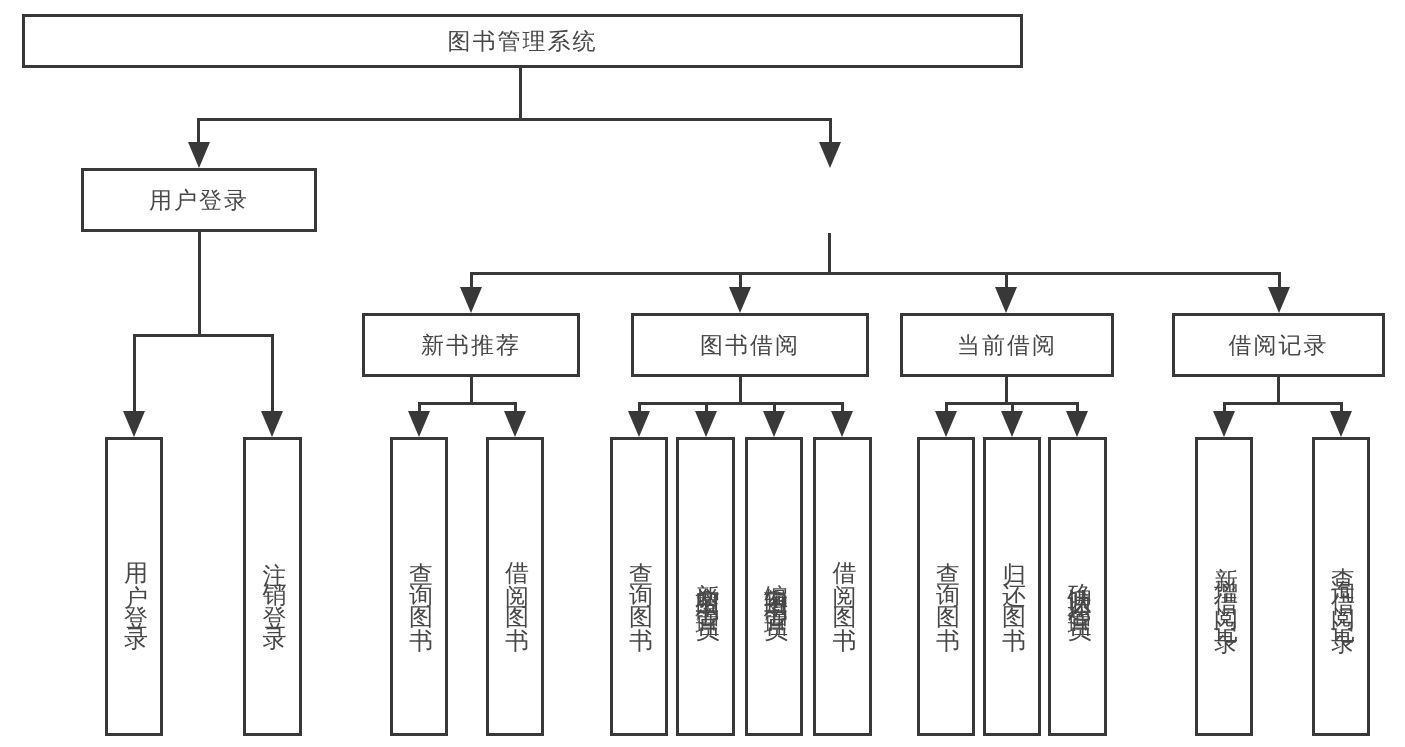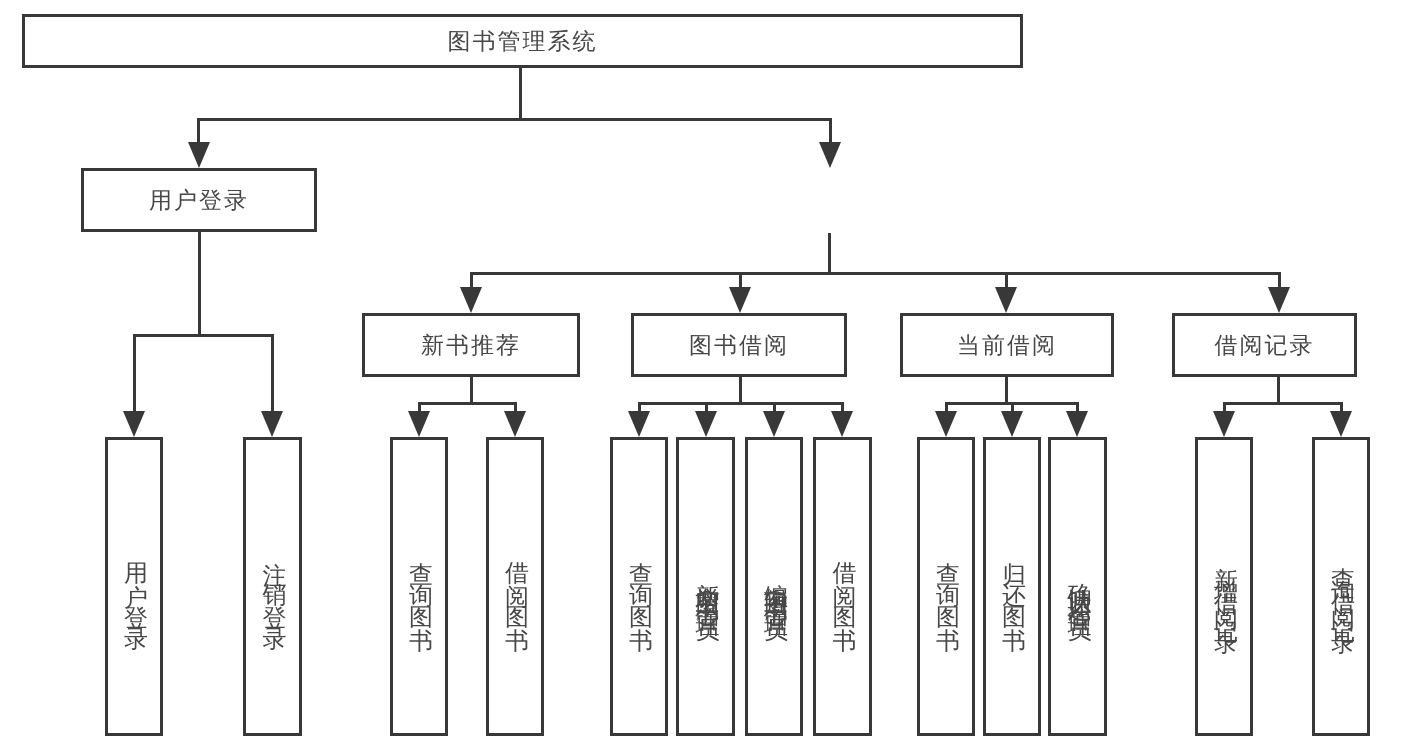--- a/index.html
+++ b/index.html
@@ -59,29 +59,29 @@
 
   <div class="box node" style="left:81px;top:168px;width:236px;height:64px;">
     <span>用户登录</span>
   </div>
 
 
   <div class="box node" style="left:362px;top:313px;width:218px;height:64px;">
     <span>新书推荐</span>
   </div>
 
-  <div class="box node" style="left:631px;top:313px;width:216px;height:64px;">
+  <div class="box node" style="left:631px;top:313px;width:238px;height:64px;">
     <span>图书借阅</span>
   </div>
 
   <div class="box node" style="left:900px;top:313px;width:214px;height:64px;">
     <span>当前借阅</span>
   </div>
 
-  <div class="box node" style="left:1172px;top:313px;width:185px;height:64px;">
+  <div class="box node" style="left:1172px;top:313px;width:213px;height:64px;">
     <span>借阅记录</span>
   </div>
 
   <div class="box leaf" style="left:105px;width:58px;">
     <span class="vlabel s4">用户登录</span>
   </div>
   <div class="box leaf" style="left:243px;width:59px;">
     <span class="vlabel s4">注销登录</span>
   </div>
 

